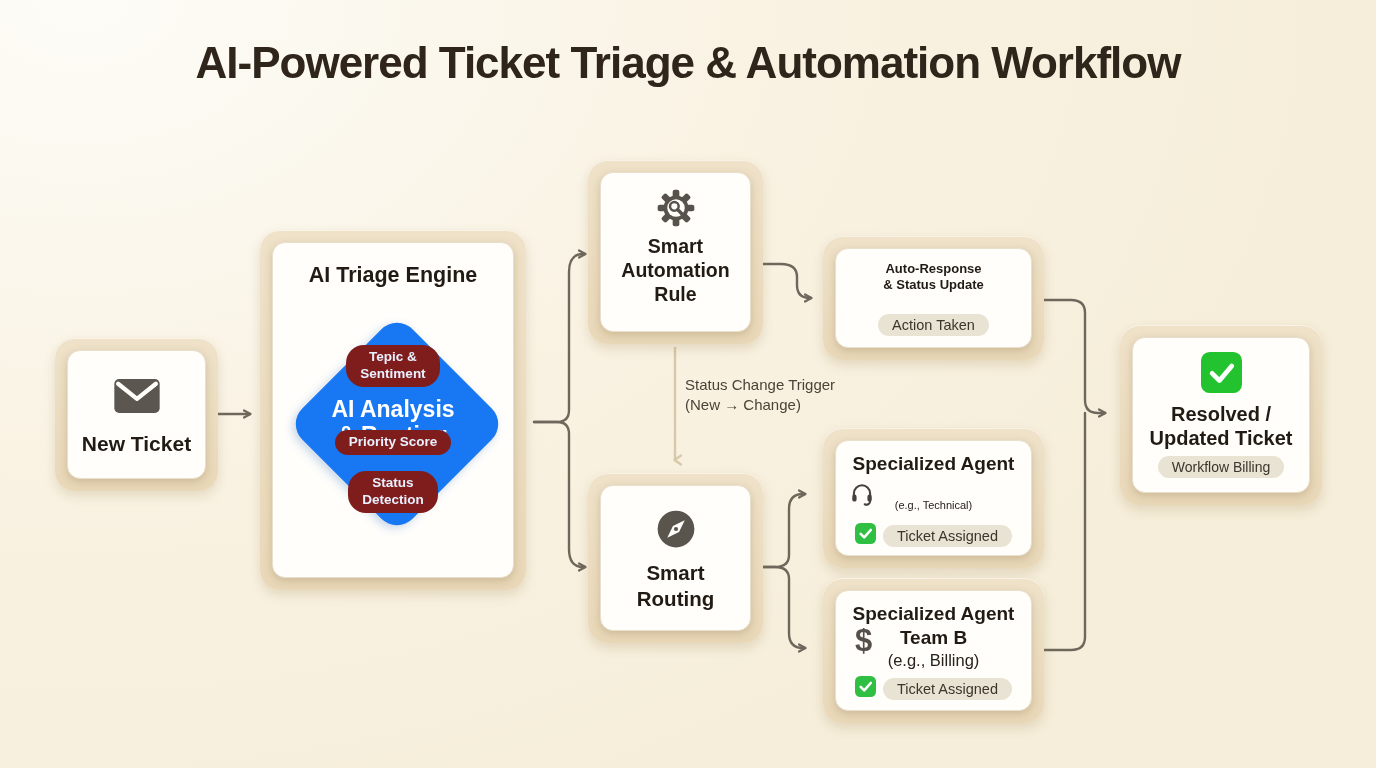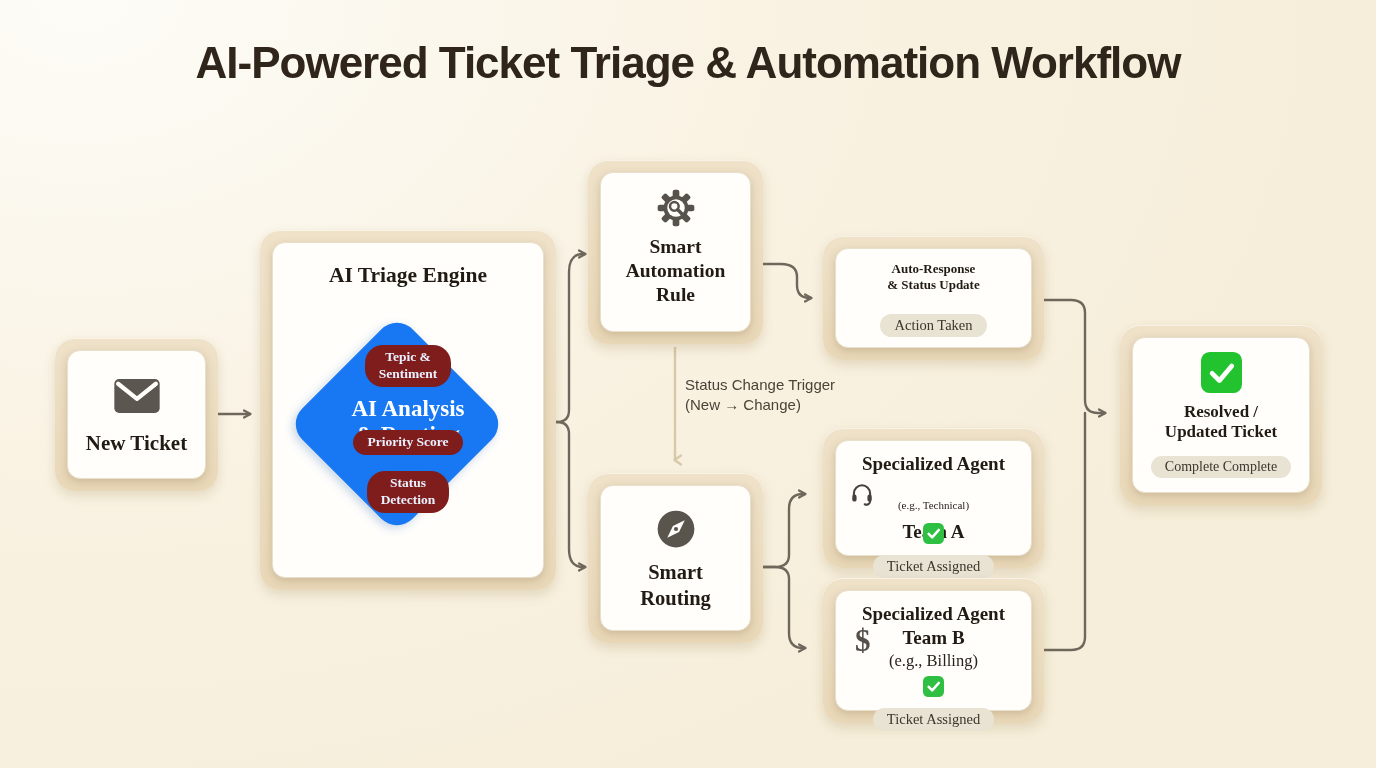--- a/index.html
+++ b/index.html
@@ -18,37 +18,37 @@
   }
   .outer-card{
     position:absolute;border-radius:20px;
     background:linear-gradient(180deg,#efe2c9 0%,#e9d8b8 100%);
     box-shadow:0 5px 12px rgba(146,115,62,.20), inset 0 1px 0 rgba(255,255,255,.55);
   }
   .inner-card{
     position:absolute;left:12px;top:12px;right:12px;bottom:12px;
     background:#fffefb;border-radius:13px;border:1px solid #e8dfcc;
     box-shadow:0 3px 8px rgba(118,91,47,.25);
-    display:flex;flex-direction:column;align-items:center;font-family:Liberation Serif, serif;
+    display:flex;flex-direction:column;align-items:center;
   }
   .node-label{font-weight:700;color:#211b14;text-align:center;line-height:1.22;}
   .pill{
     display:inline-block;background:#e9e3d4;border-radius:999px;
     padding:3px 14px;font-size:14.5px;color:#3b352b;font-weight:500;white-space:nowrap;
   }
   .bluepill{
     display:inline-block;background:#7f1d1d;color:#e9f1ff;border-radius:18px;
     padding:4px 14px;font-size:13.5px;line-height:1.25;font-weight:600;text-align:center;
   }
   .diamond{
     position:absolute;width:156px;height:156px;border-radius:22px;
     background:#1877f2;transform:rotate(45deg);
     box-shadow:0 4px 10px rgba(24,90,180,.25);
   }
-  .badge-row{display:flex;align-items:center;justify-content:center;gap:7px;flex-direction:column;}
+  .badge-row{display:flex;align-items:center;justify-content:center;gap:7px;}
   .annot{position:absolute;font-size:15px;line-height:1.3;color:#4a4339;}
   svg.overlay{position:absolute;left:0;top:0;pointer-events:none;}
   .abs{position:absolute;}
   .center-col{width:100%;text-align:center;}
 </style>
 </head>
 <body>
 
 <div id="stage">
 
@@ -81,21 +81,21 @@
       <span class="abs" style="top:28px;">
         <svg width="46" height="34" viewBox="0 0 48 36">
           <rect width="48" height="36" rx="5" fill="#5b5650"></rect>
           <path d="M4 5 L24 21 L44 5" stroke="#fffefb" stroke-width="4.5" fill="none" stroke-linecap="round" stroke-linejoin="round"></path>
         </svg>
       </span>
       <div class="node-label abs" style="top:80px;font-size:21px;">New Ticket</div>
     </div>
   </div>
 
-  <div class="outer-card" style="left:260px;top:230px;width:296px;height:360px;">
+  <div class="outer-card" style="left:260px;top:230px;width:266px;height:360px;">
     <div class="inner-card">
       <div class="node-label abs" style="top:19px;font-size:21.5px;">AI Triage Engine</div>
       <div class="diamond" style="left:46px;top:103px;"></div>
       <div class="center-col abs" style="top:102px;">
         <span class="bluepill">
           <span style="display:block;">Tepic &amp;</span>
           <span style="display:block;">Sentiment</span>
         </span>
       </div>
       <div class="center-col abs" style="top:153px;font-size:23px;font-weight:700;color:#ffffff;line-height:1.15;">
@@ -214,26 +214,26 @@
   </div>
 
   <div class="outer-card" style="left:1120px;top:325px;width:202px;height:180px;">
     <div class="inner-card">
       <span class="abs" style="top:14px;">
         <svg width="41" height="41" viewBox="0 0 48 48">
           <rect width="48" height="48" rx="10" fill="#22c32f"></rect>
           <path d="M13 25 l8.5 8.5 l14.5 -17" stroke="#fff" stroke-width="5.5" fill="none" stroke-linecap="round" stroke-linejoin="round"></path>
         </svg>
       </span>
-      <div class="node-label abs" style="top:64px;font-size:17px;line-height:1.2;">
+      <div class="node-label abs" style="top:64px;font-size:20px;line-height:1.2;">
         <span style="display:block;">Resolved /</span>
         <span style="display:block;">Updated Ticket</span>
       </div>
       <div class="abs" style="top:118px;">
-        <span class="pill" style="font-size:14px;">Complete Complete</span>
+        <span class="pill" style="font-size:14px;">Workflow Billing</span>
       </div>
     </div>
   </div>
 
   <div class="annot" style="left:685px;top:375px;">
     <span style="display:block;">Status Change Trigger</span>
     <span style="display:block;">(New → Change)</span>
   </div>
 
 </div>

